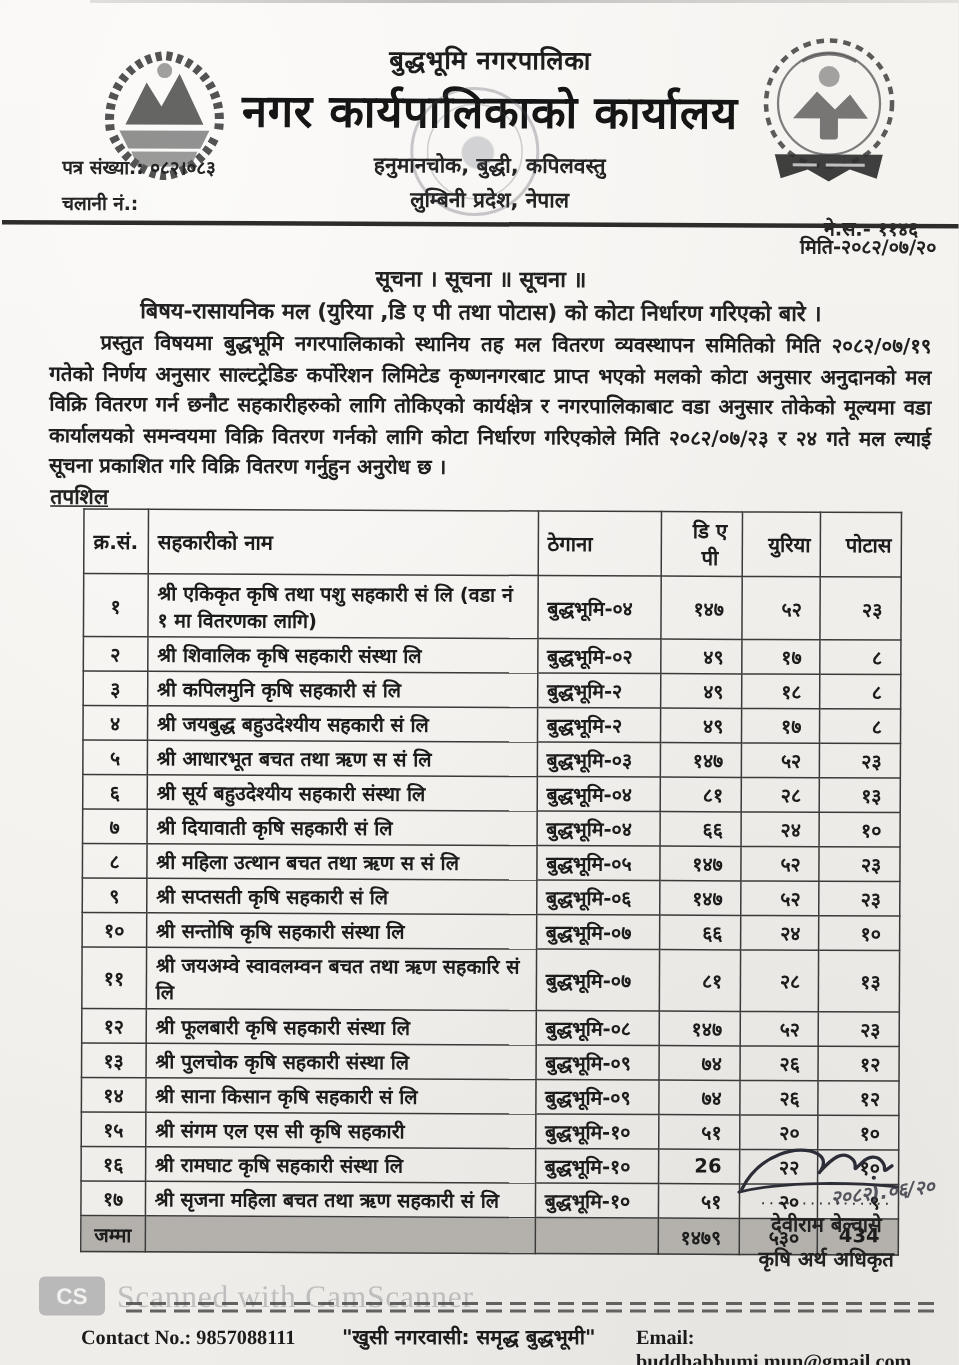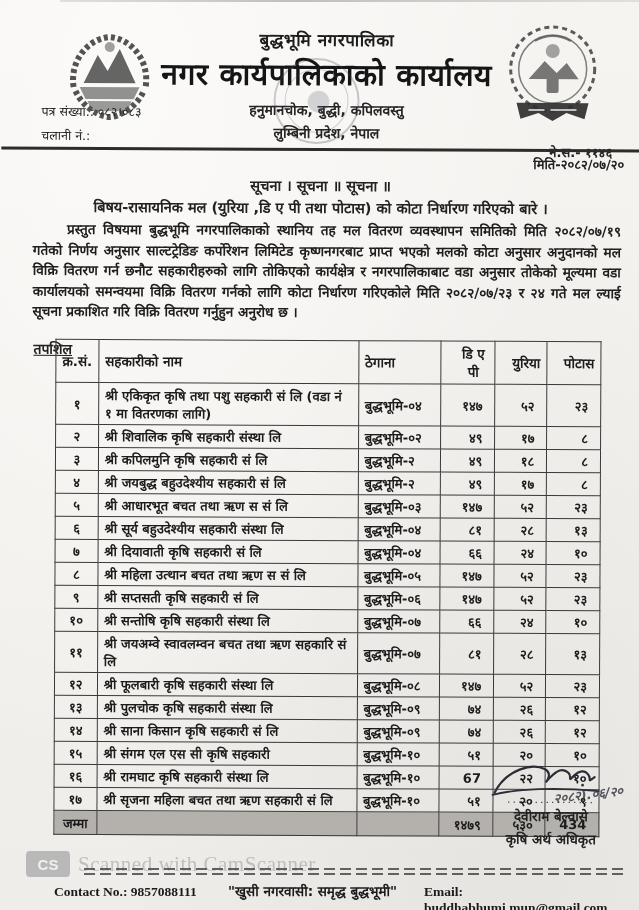--- a/index.html
+++ b/index.html
@@ -37,35 +37,35 @@
     border:2px solid rgba(70,70,80,.35); border-radius:50%; opacity:.8;
   }
   .stamp-overlay::before{
     content:""; position:absolute; inset:9px; border:1px solid rgba(70,70,80,.3); border-radius:50%;
   }
   .stamp-overlay::after{
     content:""; position:absolute; left:18px; top:30px; width:50px; height:26px;
     background:
       radial-gradient(circle at 50% 45%, rgba(80,80,95,.28) 0 35%, transparent 40%);
   }
-  .ref-left { position:absolute; left:40px; top:104px; font-size:12.5px; font-weight:normal; color:#242424; }
+  .ref-left { position:absolute; left:40px; top:104px; font-size:12.5px; font-weight:bold; color:#242424; }
   .ref-left div { margin-bottom:7px; }
   .ne-sa { position:absolute; left:548px; top:126px; font-size:13px; font-weight:bold; color:#242424;margin-top:16px; }
   .head-rule { position:absolute; left:0; top:148px; width:639px; height:3px; background:#2e2c2a; }
 
   
   .date-line { position:absolute; right:16px; top:154px; font-size:13px; font-weight:bold; }
   .notice-line { position:absolute; left:0; top:175px; width:639px; text-align:center; font-size:14.5px; font-weight:bold; }
   .subject-line { position:absolute; left:0; top:197px; width:639px; text-align:center; font-size:14.5px; font-weight:bold; }
   .para {
     position:absolute; left:32px; top:220px; width:588px;
     font-size:13.6px; font-weight:600; line-height:20.5px;
     text-align:justify; text-indent:34px; color:#1e1e1e;
   }
-  .tapasil { position:absolute; left:33px; top:340px; font-size:14px; font-weight:bold; text-decoration:underline; }
+  .tapasil { position:absolute; left:33px; top:322px; font-size:14px; font-weight:bold; text-decoration:underline; }
 
   
   .quota-table {
     position:absolute; left:55px; top:340px; width:546px;
     border-collapse:collapse; font-size:13px; font-weight:600; color:#1c1c1c;
   }
   .quota-table th, .quota-table td {
     border:1.6px solid #3a3a3a; padding:2px 6px; vertical-align:middle;
   }
   .quota-table th { font-size:13.5px; text-align:left; padding:3px 6px; }
@@ -308,21 +308,21 @@
             <td class="c-name">श्री संगम एल एस सी कृषि सहकारी</td>
             <td class="c-address">बुद्धभूमि-१०</td>
             <td class="c-dap">५१</td>
             <td class="c-urea">२०</td>
             <td class="c-potash">१०</td>
           </tr>
           <tr>
             <td class="c-sn">१६</td>
             <td class="c-name">श्री रामघाट कृषि सहकारी संस्था लि</td>
             <td class="c-address">बुद्धभूमि-१०</td>
-            <td class="c-dap">67</td>
+            <td class="c-dap">26</td>
             <td class="c-urea">२२</td>
             <td class="c-potash">१०</td>
           </tr>
           <tr>
             <td class="c-sn">१७</td>
             <td class="c-name">श्री सृजना महिला बचत तथा ऋण सहकारी सं लि</td>
             <td class="c-address">बुद्धभूमि-१०</td>
             <td class="c-dap">५१</td>
             <td class="c-urea">२०</td>
             <td class="c-potash">९</td>

